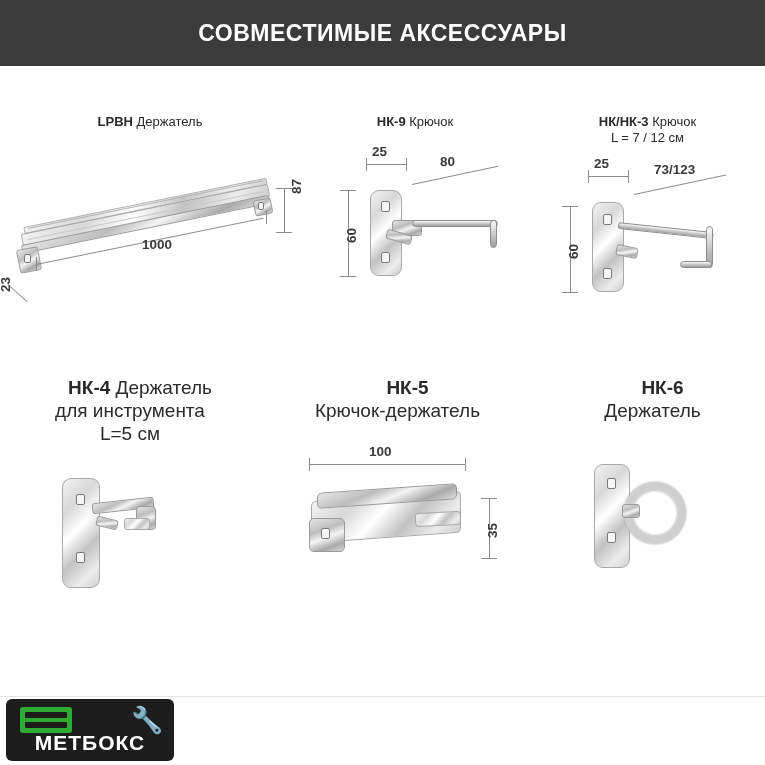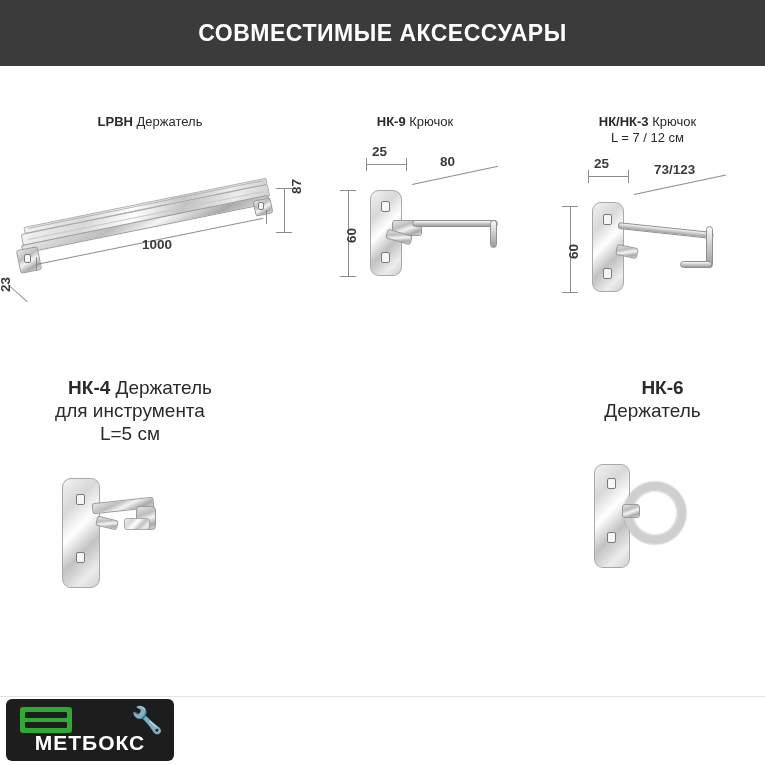--- a/index.html
+++ b/index.html
@@ -318,20 +318,45 @@
       <div class="slot" style="left:76px; top:28px;"></div>
       <div class="slot" style="left:76px; top:86px;"></div>
 
       <div class="metal-dark" style="position:absolute; left:92px; top:34px; width:62px; height:11px; border-radius:3px; transform:rotate(-6deg);"></div>
       <div class="metal-dark" style="position:absolute; left:136px; top:40px; width:20px; height:24px; border-radius:4px;"></div>
       <div class="metal" style="position:absolute; left:124px; top:52px; width:26px; height:12px; border-radius:3px;"></div>
       <div class="metal-dark" style="position:absolute; left:96px; top:52px; width:22px; height:10px; border-radius:3px; transform:rotate(14deg);"></div>
     </div>
   </div>
 
+  <div class="cell r2" style="left:265px; top:310px; width:265px;">
+    <div class="caption">
+      <span class="line"><span class="code">НК-5</span></span>
+      <span class="line">Крючок-держатель</span>
+    </div>
+
+    <div class="art" style="height:170px; margin-top:32px;">
+
+      <div class="metal" style="position:absolute; left:46px; top:42px; width:150px; height:42px; border-radius:5px; transform:skewY(-4deg);"></div>
+      <div class="metal-dark" style="position:absolute; left:52px; top:34px; width:140px; height:16px; border-radius:5px; transform:skewY(-4deg);"></div>
+      <div class="metal-dark" style="position:absolute; left:44px; top:64px; width:36px; height:34px; border-radius:5px;"></div>
+      <div class="slot" style="left:56px; top:74px;"></div>
+      <div class="metal" style="position:absolute; left:150px; top:58px; width:46px; height:14px; border-radius:4px; transform:rotate(-3deg);"></div>
+
+      <div class="dim-line dim-h" style="left:44px; top:10px; width:156px;"></div>
+      <div class="tick" style="left:44px; top:4px; width:1px; height:13px;"></div>
+      <div class="tick" style="left:200px; top:4px; width:1px; height:13px;"></div>
+      <div class="dim-text" style="left:104px; top:-10px;">100</div>
+
+      <div class="dim-line dim-v" style="left:224px; top:44px; height:60px;"></div>
+      <div class="tick" style="left:216px; top:44px; width:16px; height:1px;"></div>
+      <div class="tick" style="left:216px; top:104px; width:16px; height:1px;"></div>
+      <div class="dim-text" style="left:220px; top:84px; transform:rotate(-90deg); transform-origin:left top;">35</div>
+    </div>
+  </div>
 
   <div class="cell r2" style="left:540px; top:310px; width:225px;">
     <div class="caption">
       <span class="line"><span class="code">НК-6</span></span>
       <span class="line">Держатель</span>
     </div>
 
     <div class="art" style="height:170px; margin-top:32px;">
 
       <div class="metal plate" style="position:absolute; left:54px; top:10px; width:36px; height:104px;"></div>

